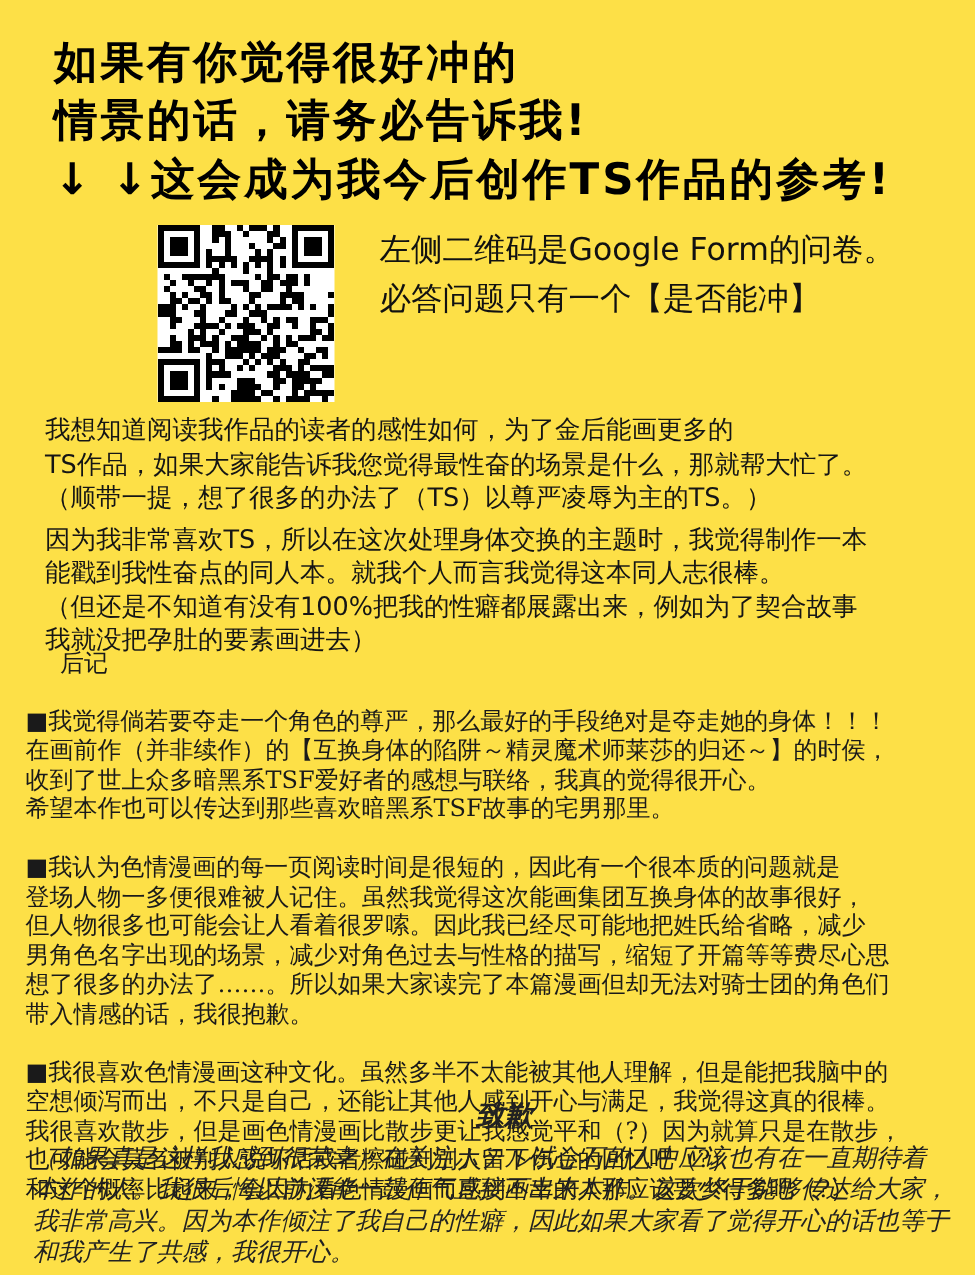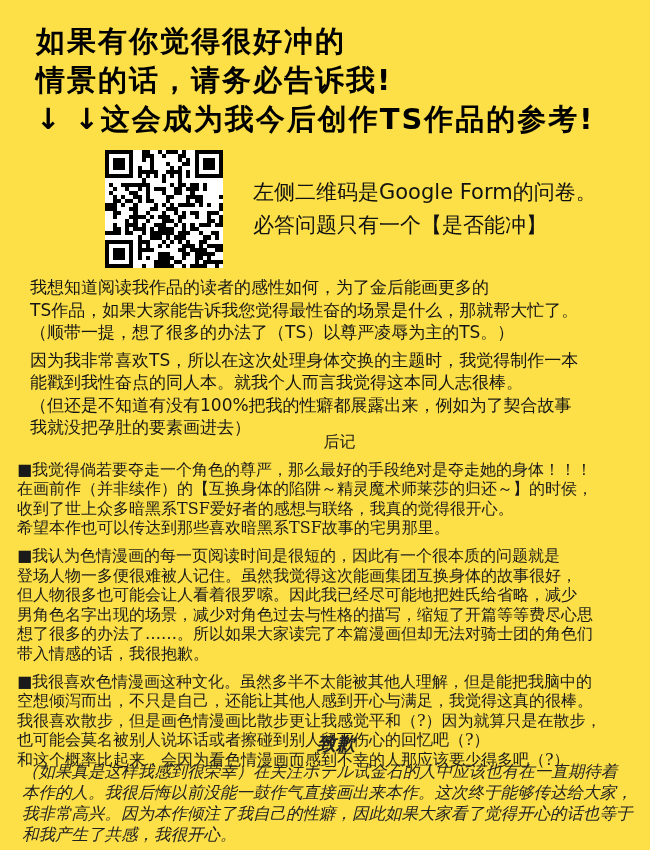--- a/index.html
+++ b/index.html
@@ -31,21 +31,21 @@
     color: #000;
   }
 
   
   .qr-row {
     position: absolute;
     left: 105px;
     top: 150px;
     width: 540px;
     display: flex;
-    align-items: center;
+    align-items: flex-start;
   }
   .qr-box {
     width: 118px;
     height: 118px;
     flex: 0 0 118px;
     background: #fff;
   }
   .qr-caption {
     margin-left: 30px;
     font-size: 21px;
@@ -73,23 +73,22 @@
     top: 432px;
     width: 622px;
     font-family: "DejaVu Serif", "Liberation Serif", serif;
     font-size: 16px;
     line-height: 19.6px;
     color: #1a1a1a;
   }
   .afterword-title {
     margin-left: 23px;
     font-size: 16px;
-    text-align: center;
-  }
-  .afterword .block { margin-top: 8px; }
+  }
+  .afterword .block { margin-top: 19px; }
 
   
   .apology {
     position: absolute;
     left: 22px;
     top: 731px;
     width: 615px;
     font-family: "DejaVu Serif", "Liberation Serif", serif;
     font-style: italic;
     color: #222;

